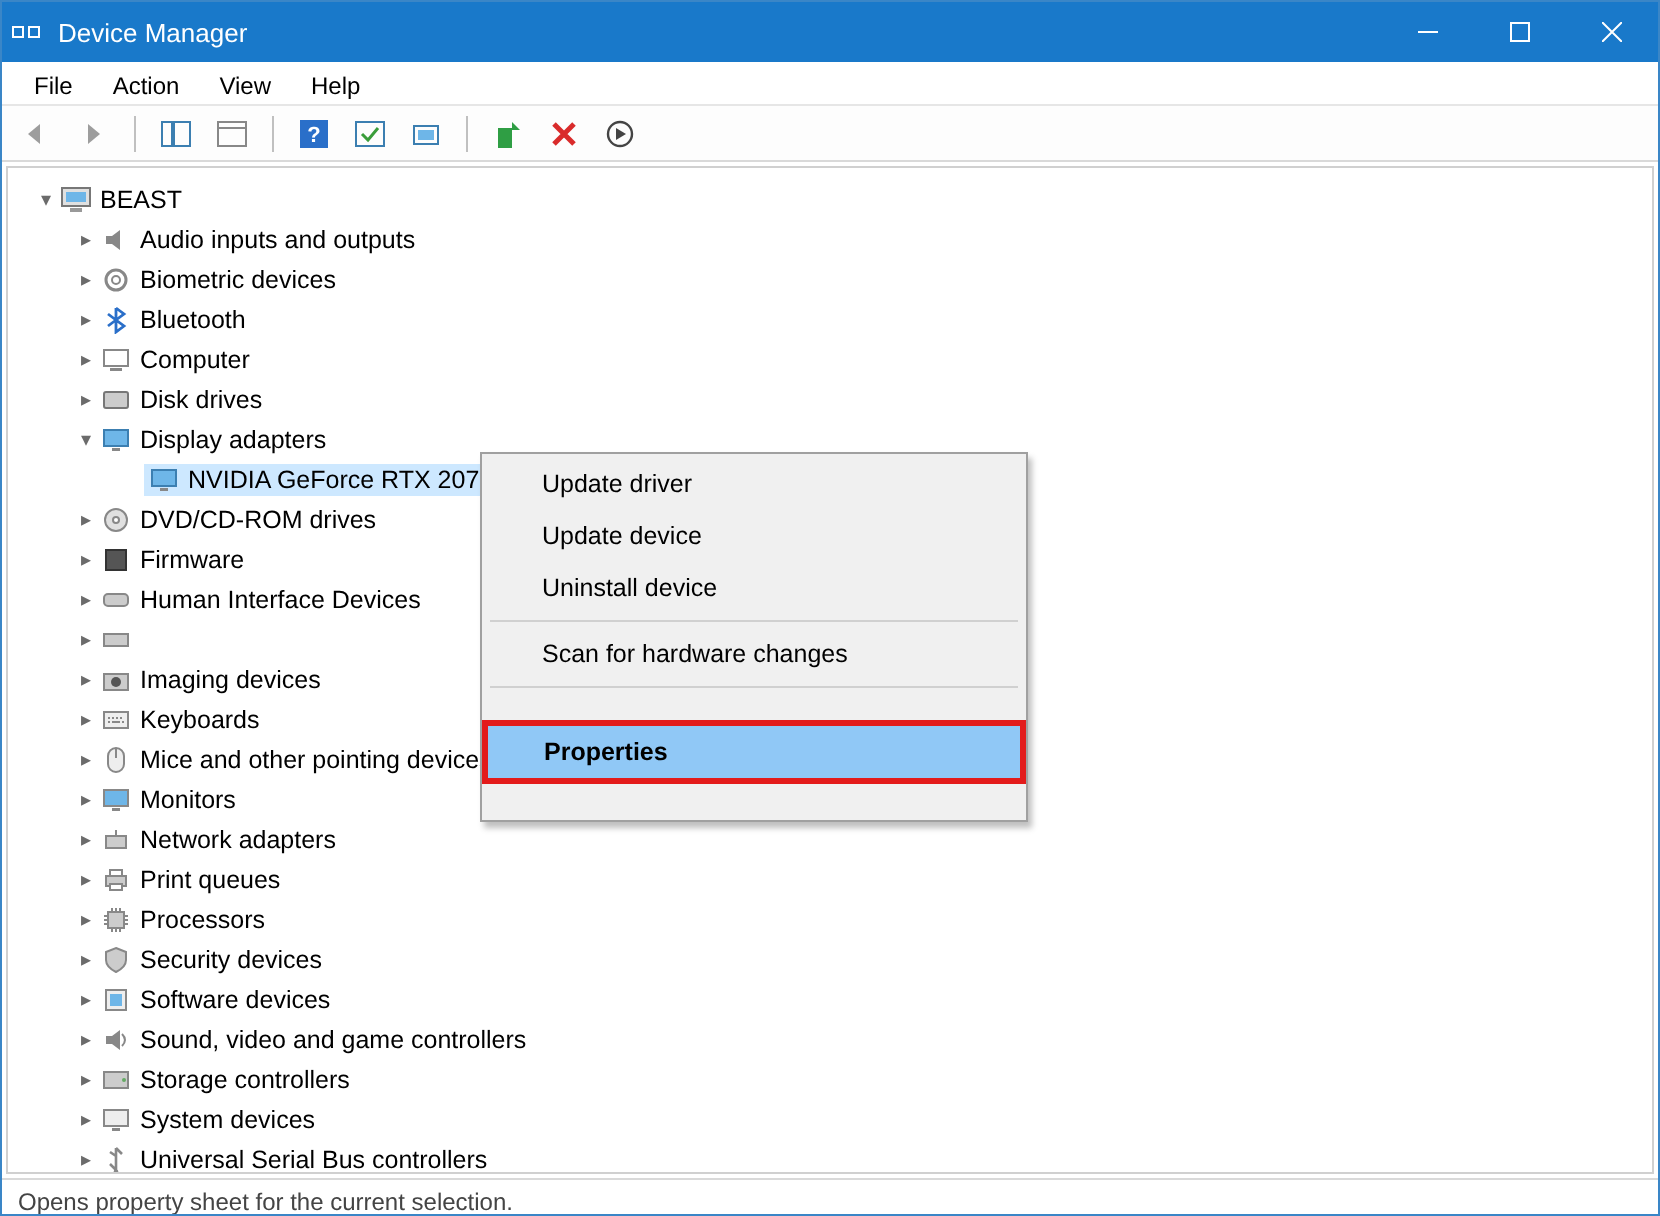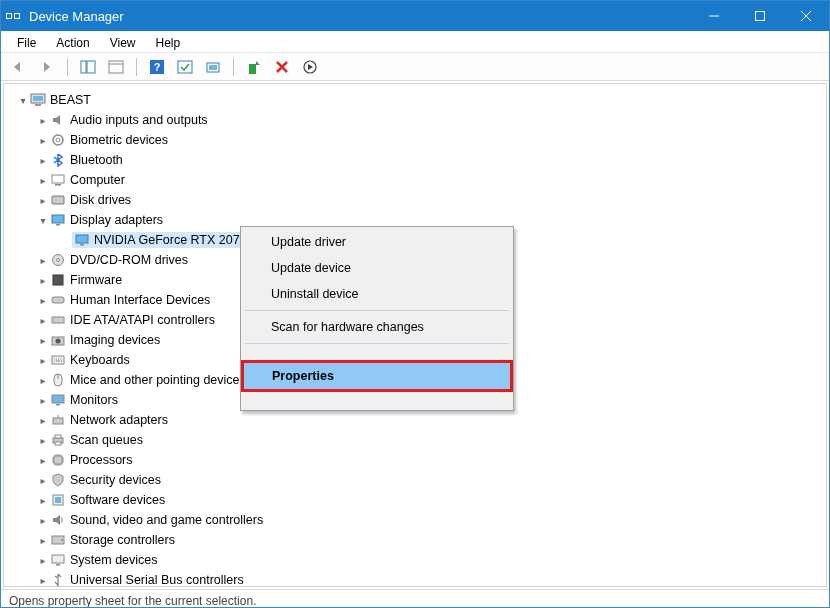--- a/index.html
+++ b/index.html
@@ -374,21 +374,20 @@
         </span>
       <span class="tree-label">Human Interface Devices</span>
     </li>
     <li class="tree-item indent-1">
       <span class="tree-arrow">▸</span>
       <span class="tree-icon">
           <svg width="14" height="10" viewBox="0 0 14 10">
             <rect x="1" y="2" width="12" height="6" fill="#ccc" stroke="#888"></rect>
           </svg>
         </span>
-      <span class="tree-label">IDE ATA/ATAPI controllers</span>
     </li>
     <li class="tree-item indent-1">
       <span class="tree-arrow">▸</span>
       <span class="tree-icon">
           <svg width="14" height="12" viewBox="0 0 14 12">
             <rect x="1" y="3" width="12" height="8" fill="#ccc" stroke="#888"></rect>
             <circle cx="7" cy="7" r="2.5" fill="#555"></circle>
           </svg>
         </span>
       <span class="tree-label">Imaging devices</span>
@@ -435,21 +434,21 @@
     </li>
     <li class="tree-item indent-1">
       <span class="tree-arrow">▸</span>
       <span class="tree-icon">
           <svg width="14" height="12" viewBox="0 0 14 12">
             <rect x="2" y="4" width="10" height="5" fill="#ccc" stroke="#888"></rect>
             <rect x="4" y="1" width="6" height="3" fill="#fff" stroke="#888"></rect>
             <rect x="4" y="8" width="6" height="3" fill="#fff" stroke="#888"></rect>
           </svg>
         </span>
-      <span class="tree-label">Scan queues</span>
+      <span class="tree-label">Print queues</span>
     </li>
     <li class="tree-item indent-1">
       <span class="tree-arrow">▸</span>
       <span class="tree-icon">
           <svg width="12" height="12" viewBox="0 0 12 12">
             <rect x="2" y="2" width="8" height="8" fill="#ccc" stroke="#888"></rect>
             <path d="M0 4H2M0 6H2M0 8H2M10 4H12M10 6H12M10 8H12M4 0V2M6 0V2M8 0V2M4 10V12M6 10V12M8 10V12" stroke="#888"></path>
           </svg>
         </span>
       <span class="tree-label">Processors</span>

